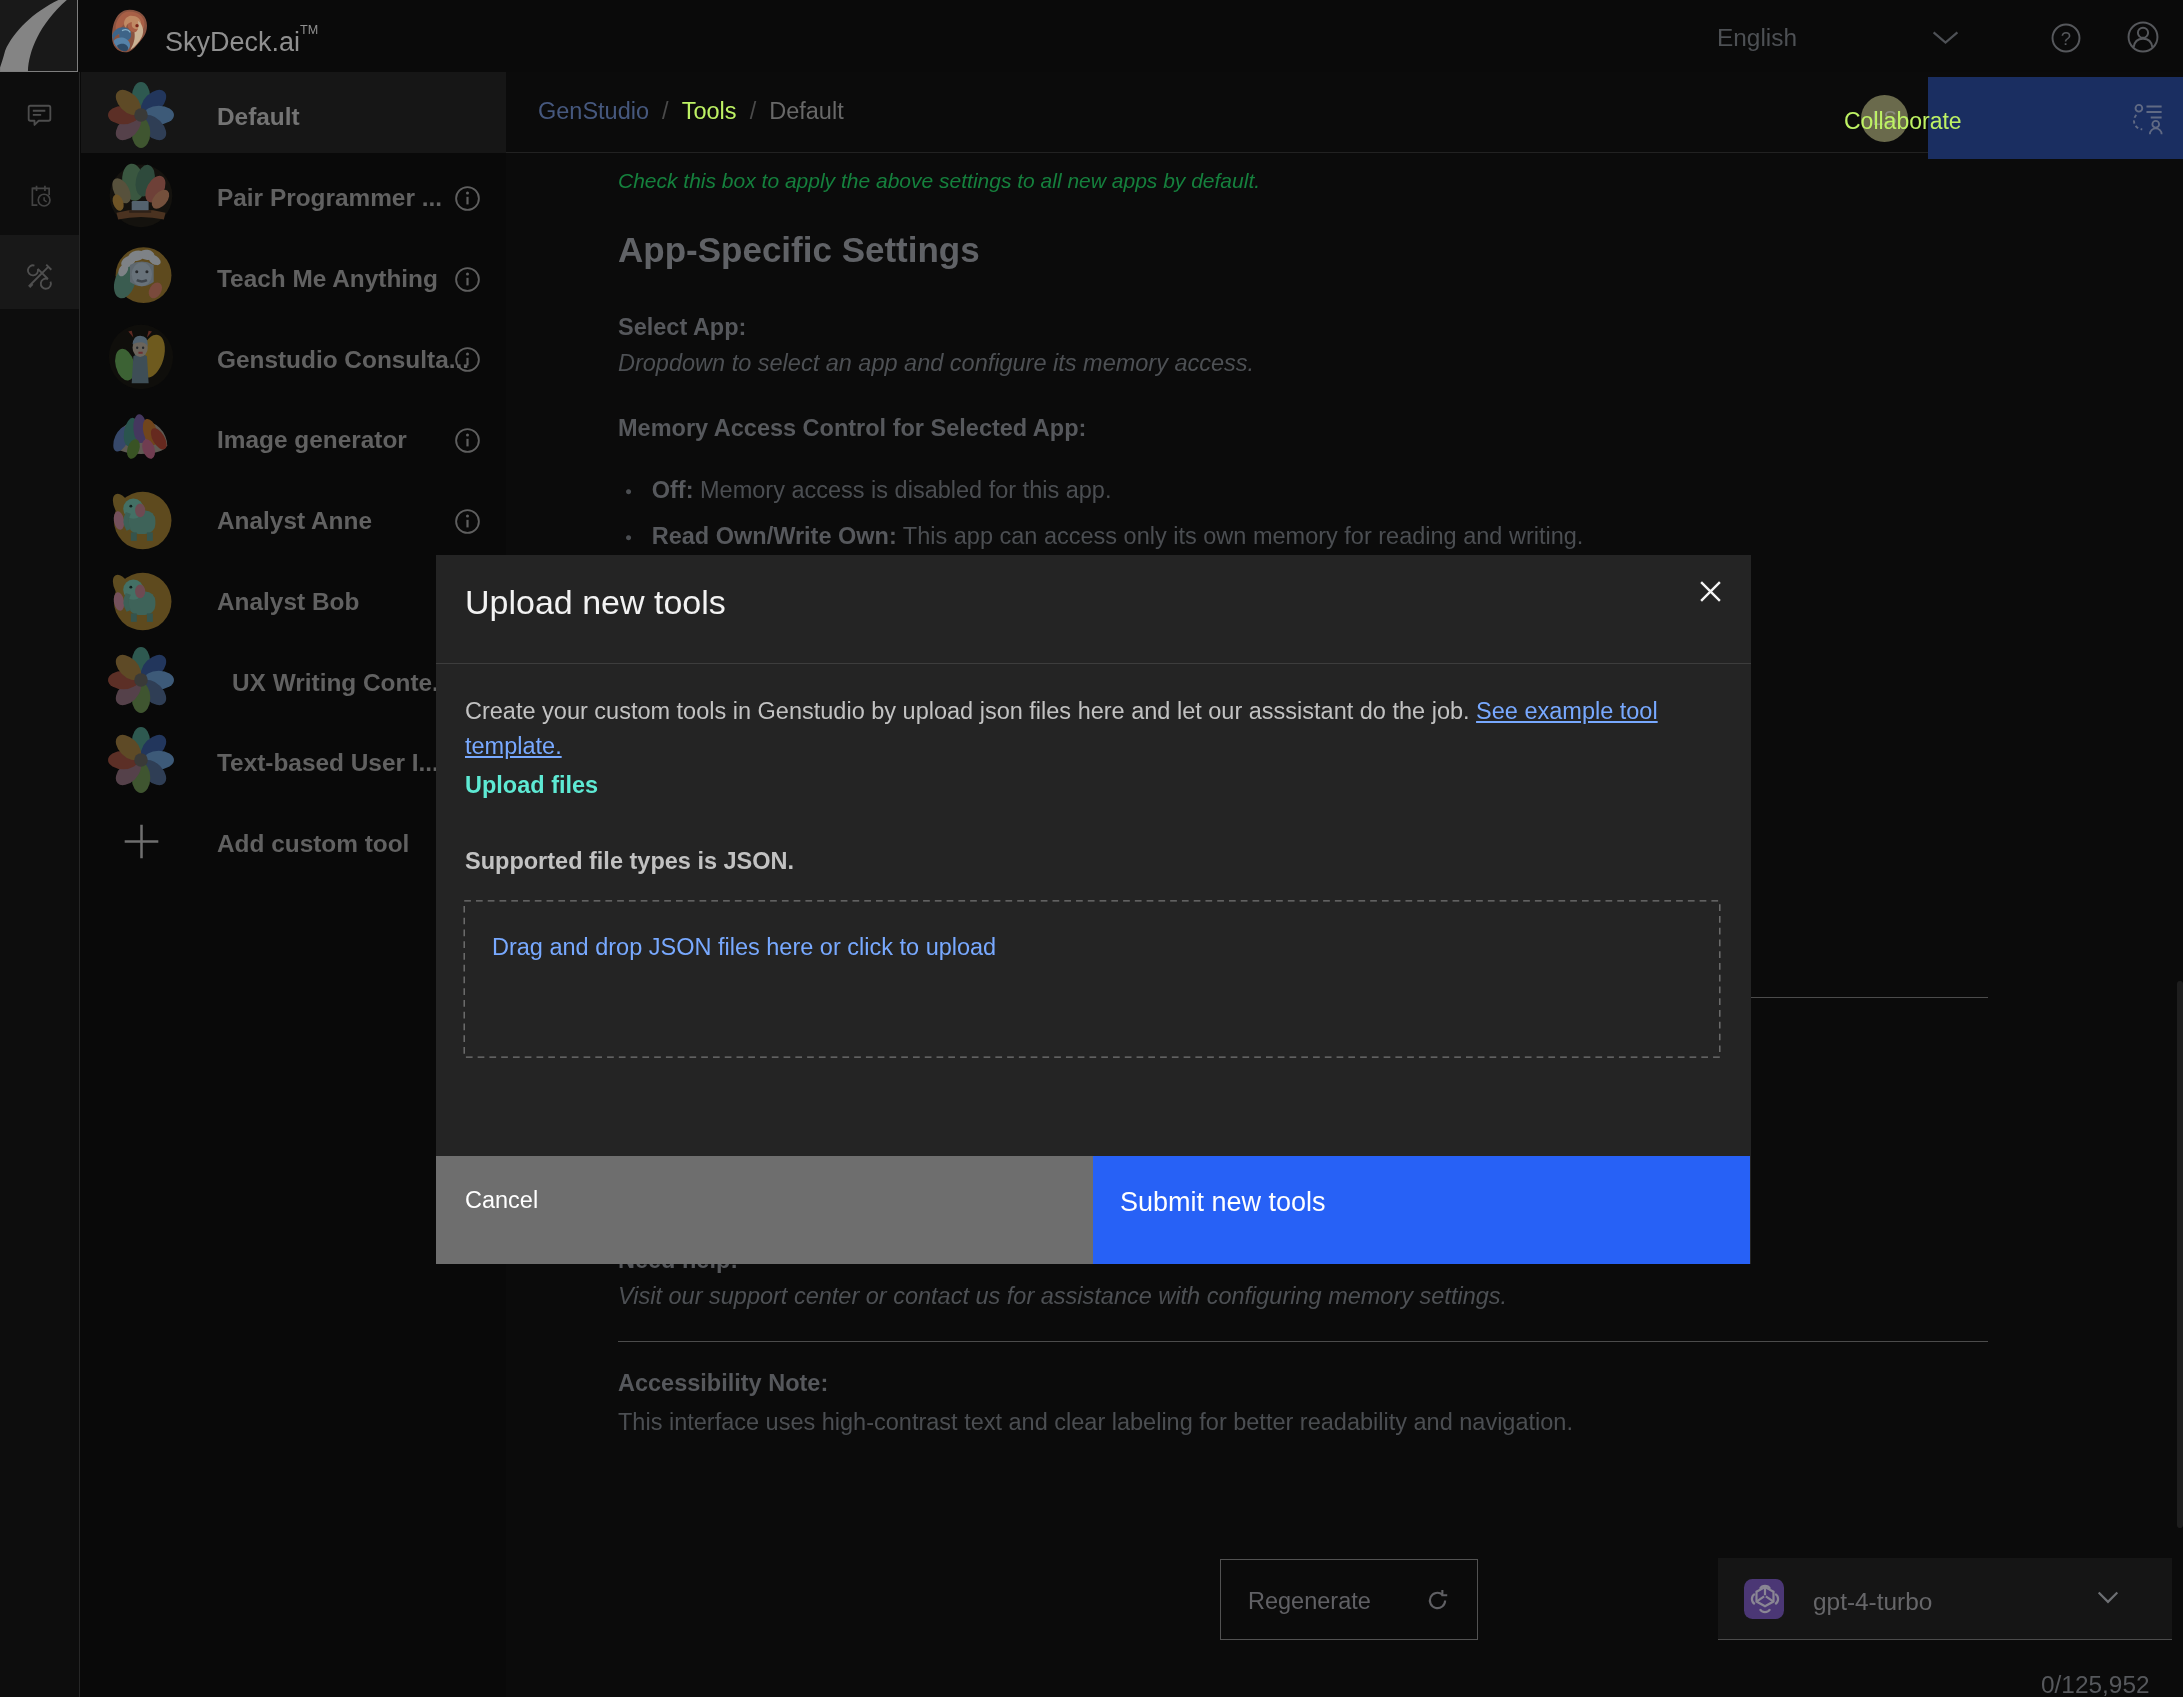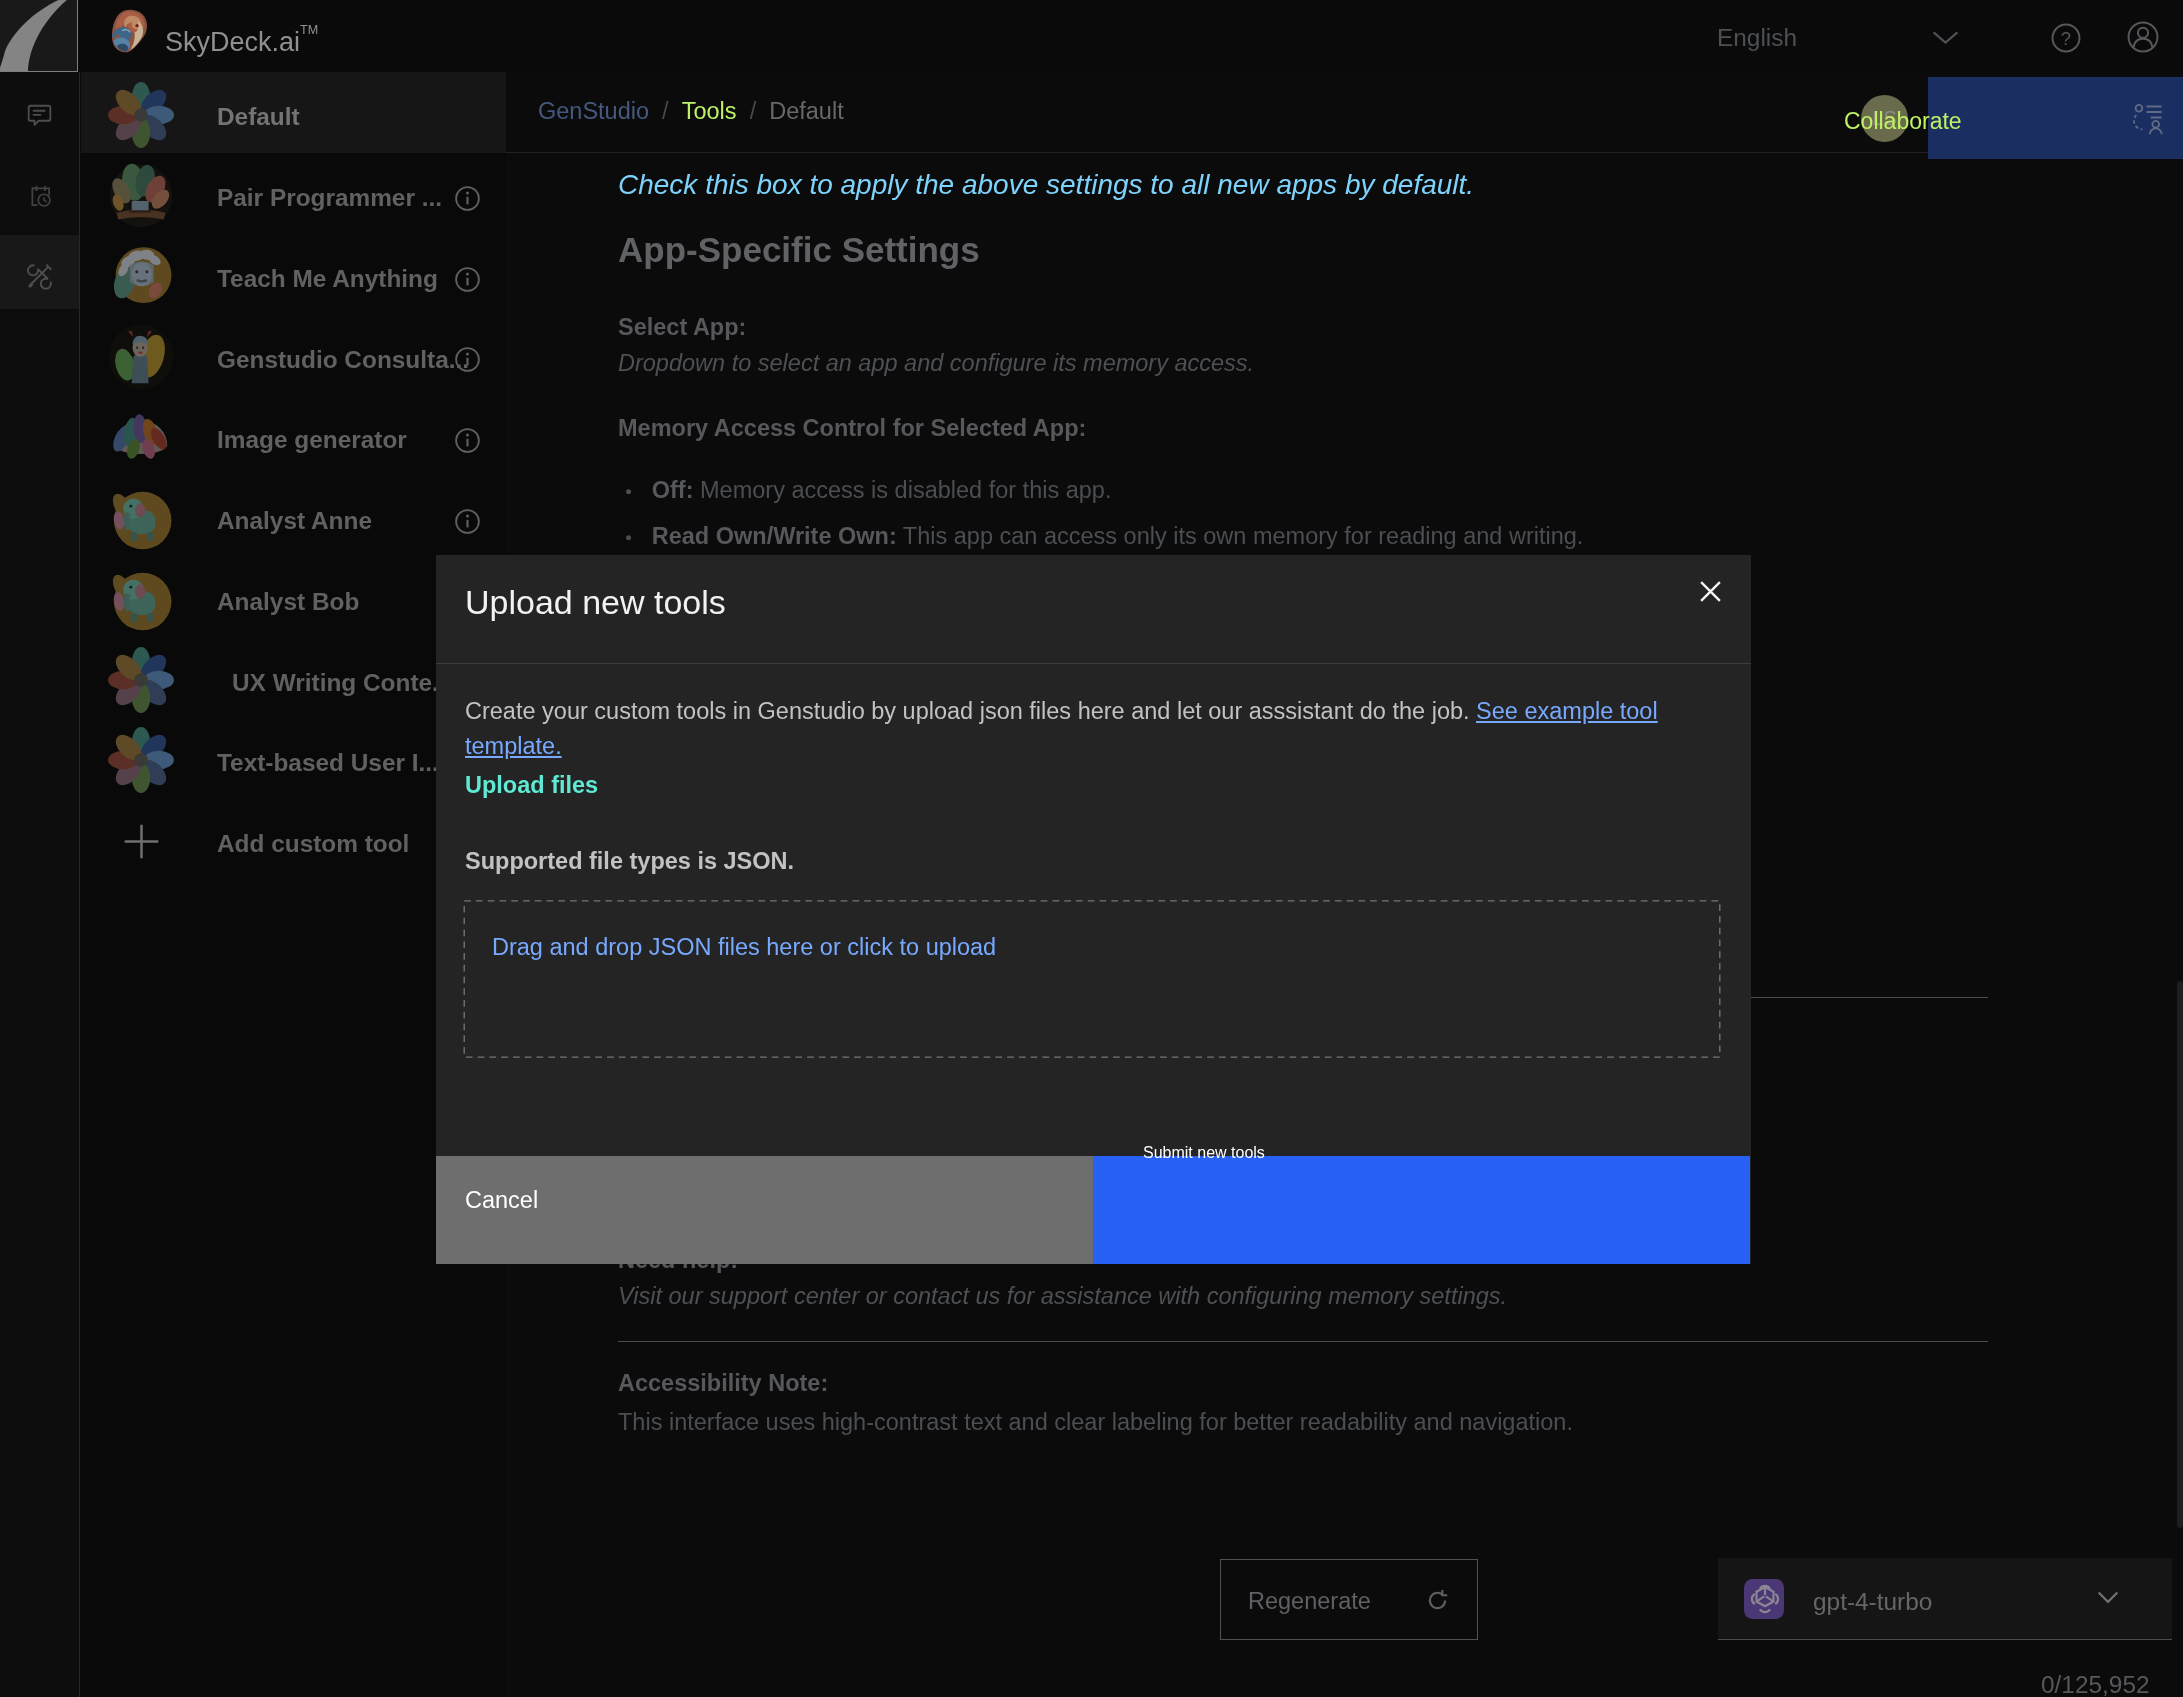--- a/index.html
+++ b/index.html
@@ -285,21 +285,21 @@
 <div class="abs" style="left:1928px;top:77px;width:255px;height:82px;background:#1a2e61;"></div>
 <div class="txt" style="left:1844px;top:108px;font-size:23px;color:#bef264;">Collaborate</div>
 <svg class="abs" style="left:2133px;top:103px;" width="32" height="34" viewBox="0 0 38 40">
   <circle cx="7" cy="6" r="4" fill="none" stroke="#606a84" stroke-width="2.2"></circle>
   <path d="M4,14 a10,10 0 0 0 7,17" fill="none" stroke="#606a84" stroke-width="2.2" stroke-dasharray="4 3"></path>
   <path d="M16,4 H34 M16,10.5 H34 M21,17 H34" stroke="#606a84" stroke-width="2.2"></path>
   <circle cx="27" cy="25" r="4" fill="none" stroke="#606a84" stroke-width="2.2"></circle>
   <path d="M20,37 a7,7 0 0 1 14,0" fill="none" stroke="#606a84" stroke-width="2.2"></path>
 </svg>
 
-<div class="txt" style="left:618px;top:169px;font-size:28px;font-style:italic;color:#7dd3fc;">Check this box to apply the above settings to all new apps by default.</div>
+<div class="txt" style="left:618px;top:169px;font-size:21px;font-style:italic;color:#15803d;">Check this box to apply the above settings to all new apps by default.</div>
 <div class="txt" style="left:618px;top:230px;font-size:35px;font-weight:700;color:#606266;">App-Specific Settings</div>
 <div class="txt" style="left:618px;top:314px;font-size:23.5px;font-weight:700;color:#56585c;">Select App:</div>
 <div class="txt" style="left:618px;top:350px;font-size:23.5px;font-style:italic;color:#4d5054;">Dropdown to select an app and configure its memory access.</div>
 <div class="txt" style="left:618px;top:415px;font-size:23.5px;font-weight:700;color:#56585c;">Memory Access Control for Selected App:</div>
 <div class="txt" style="left:625px;top:477px;font-size:23.5px;color:#4b4e52;"><span style="font-size:11.8px;vertical-align:3.4px;">●</span>&nbsp;&nbsp;&nbsp;<b style="color:#56585c;">Off:</b> Memory access is disabled for this app.</div>
 <div class="txt" style="left:625px;top:523px;font-size:23.5px;color:#4b4e52;"><span style="font-size:11.8px;vertical-align:3.4px;">●</span>&nbsp;&nbsp;&nbsp;<b style="color:#56585c;">Read Own/Write Own:</b> This app can access only its own memory for reading and writing.</div>
 
 <div class="txt" style="left:618px;top:1247px;font-size:23.5px;font-weight:700;color:#56585c;">Need help:</div>
 <div class="txt" style="left:618px;top:1283px;font-size:23.5px;font-style:italic;color:#4d5054;">Visit our support center or contact us for assistance with configuring memory settings.</div>
 <div class="abs" style="left:618px;top:1341px;width:1370px;height:0.8px;background:#4c4c4c;"></div>
@@ -338,14 +338,14 @@
 <div class="txt" style="left:465px;top:733px;font-size:23.5px;color:#78a9ff;text-decoration:underline;">template.</div>
 <div class="txt" style="left:465px;top:772px;font-size:23.5px;font-weight:700;color:#5eead4;">Upload files</div>
 <div class="txt" style="left:465px;top:848px;font-size:23.5px;color:#c2c2c2;font-weight:bold;">Supported file types is JSON.</div>
 <svg class="abs" style="left:463px;top:900px;" width="1258" height="158" viewBox="0 0 1496 188">
   <rect x="1" y="1" width="1494" height="186" fill="none" stroke="#757575" stroke-width="1.6" stroke-dasharray="8 6"></rect>
 </svg>
 <div class="txt" style="left:492px;top:934px;font-size:23.5px;color:#78a9ff;">Drag and drop JSON files here or click to upload</div>
 <div class="abs" style="left:436px;top:1156px;width:658px;height:108px;background:#6e6e6e;"></div>
 <div class="txt" style="left:465px;top:1187px;font-size:23.5px;color:#ffffff;">Cancel</div>
 <div class="abs" style="left:1093px;top:1156px;width:657px;height:108px;background:#2761f6;"></div>
-<div class="txt" style="left:1120px;top:1144px;font-size:16px;color:#ffffff;margin-left:23px;">Submit new tools</div>
+<div class="txt" style="left:1120px;top:1187px;font-size:27px;color:#ffffff;">Submit new tools</div>
 
 
 </body></html>

